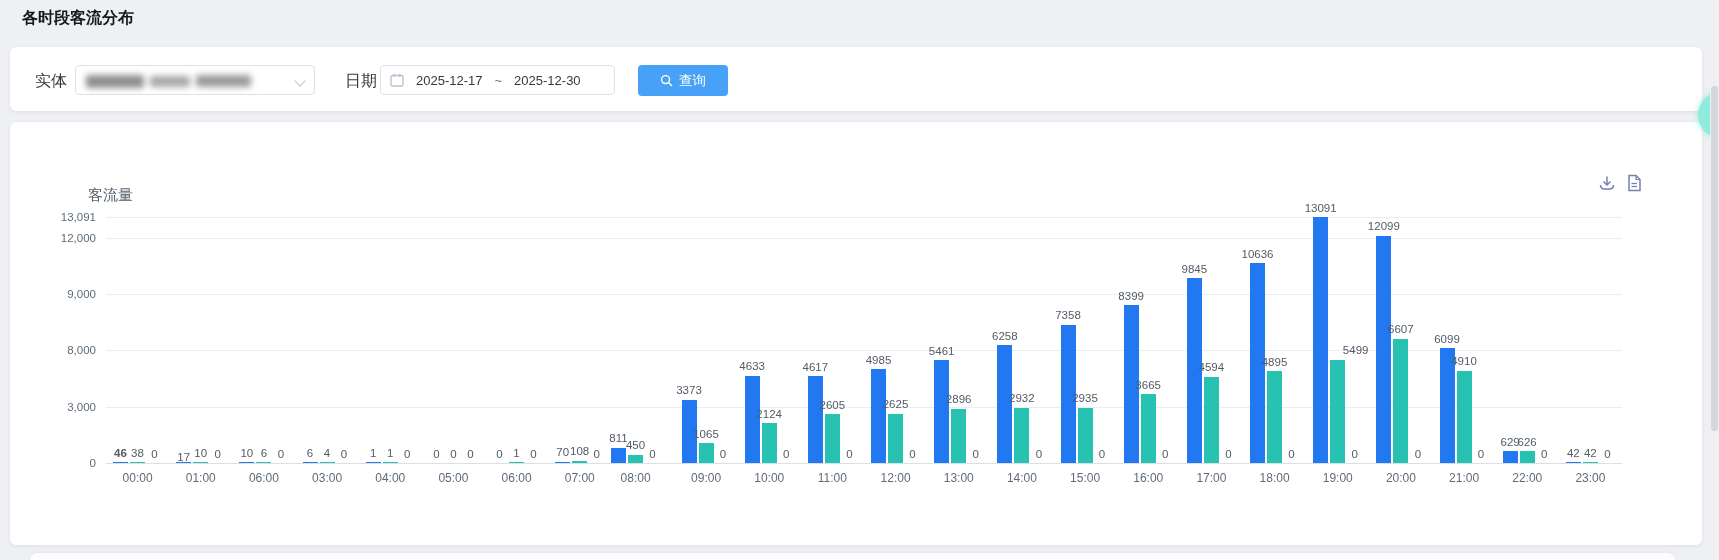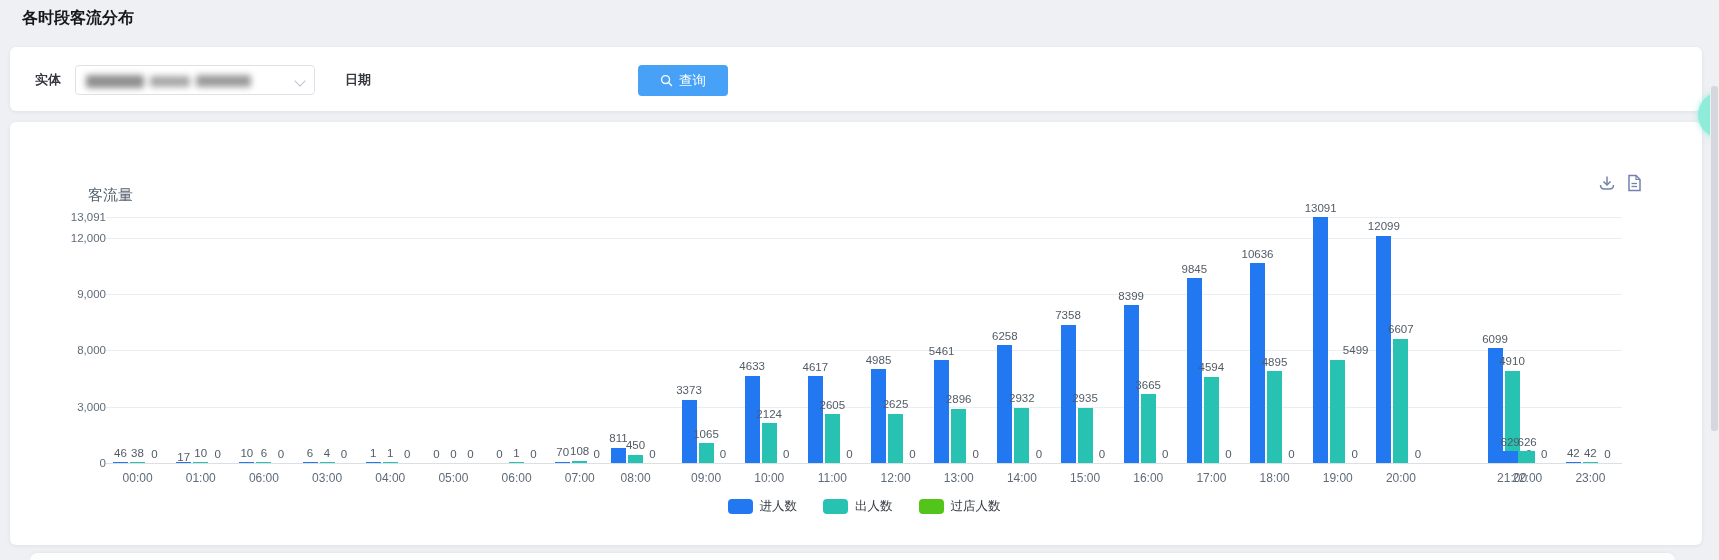--- a/index.html
+++ b/index.html
@@ -8,21 +8,21 @@
   .page { position:relative; width:1719px; height:560px; }
 
   .page-title { position:absolute; left:22px; top:8px; font-size:16px; font-weight:700; color:#17181a; }
 
   .card { position:absolute; left:10px; width:1692px; background:#ffffff; border-radius:6px;
     box-shadow:0 1px 4px rgba(31,35,41,.07); }
   .filter-card { top:47px; height:64px; }
   .chart-card  { top:122px; height:423px; }
 
   
-  .filter-label { position:absolute; top:24px; font-size:13px; color:#35393f;font-weight:bold; }
+  .filter-label { position:absolute; top:24px; font-size:16px; color:#35393f; }
   .lbl-entity { left:25px; }
   .lbl-date   { left:335px; }
   .select-box { position:absolute; left:65px; top:18px; width:240px; height:30px;
     border:1px solid #dee2e8; border-radius:4px; background:#fff; }
   .redacted-blobs { position:absolute; left:10px; top:7px; height:16px; width:170px;
     display:flex; gap:6px; align-items:center; filter:blur(3px); }
   .redacted-blobs span { display:block; height:11px; background:#a8a8a8; border-radius:2px; }
   .redacted-blobs span:nth-child(1){width:58px; height:13px; background:#8f8f8f;}
   .redacted-blobs span:nth-child(2){width:40px;}
   .redacted-blobs span:nth-child(3){width:55px; height:12px; background:#9b9b9b;}
@@ -45,21 +45,21 @@
   .icon-report   { left:1615px; }
 
   .axis-title { position:absolute; left:78px; top:64px; font-size:15px; color:#55606d; }
   .watermark { position:absolute; left:96px; top:134px; width:1516px; text-align:center;
     font-size:21px; color:#d8d8d8; letter-spacing:2px; user-select:none; }
 
   .plot { position:absolute; left:96px; top:95px; width:1516px; height:246px; }
   .gridline { position:absolute; left:0; width:100%; height:0; border-top:1px solid #eaedf1; }
   .gridline.baseline { border-top:1px solid #dcdfe4; }
   .y-tick { position:absolute; left:-10px; transform:translate(-100%,-50%); font-size:11.5px;
-    color:#5f6b7a; white-space:nowrap;margin-left:10px; }
+    color:#5f6b7a; white-space:nowrap; }
   .bar-group { position:absolute; bottom:0; height:100%; }
   .bar { position:absolute; bottom:0; width:15px; }
   .bar-label { position:absolute; transform:translateX(-50%); font-size:11.5px; color:#525b66;
     white-space:nowrap; line-height:1; }
   .x-label { position:absolute; top:254px; width:100%; text-align:center; font-size:12px; color:#5f6b7a; }
 
   .legend { position:absolute; left:96px; top:376px; width:1516px; display:flex;
     justify-content:center; align-items:center; gap:26px; }
   .legend-item { display:flex; align-items:center; gap:7px; cursor:pointer; }
   .legend-swatch { width:25px; height:15px; border-radius:4px; }
@@ -88,20 +88,30 @@
       <div class="redacted-blobs">
           <span></span>
           <span></span>
           <span></span>
         </div>
       <i class="chevron"></i>
     </div>
 
     <span class="filter-label lbl-date">日期</span>
 
+    <div class="date-box">
+      <svg class="cal-icon" viewBox="0 0 14 14">
+        <rect x="1" y="2.5" width="12" height="10.5" rx="1.5" fill="none" stroke="#b9c0cc" stroke-width="1.3"></rect>
+        <line x1="4.2" y1="0.8" x2="4.2" y2="4" stroke="#b9c0cc" stroke-width="1.3"></line>
+        <line x1="9.8" y1="0.8" x2="9.8" y2="4" stroke="#b9c0cc" stroke-width="1.3"></line>
+      </svg>
+      <span class="date-val date-start">2025-12-17</span>
+      <span class="date-sep">~</span>
+      <span class="date-val">2025-12-30</span>
+    </div>
 
     <button class="query-btn">
       <svg width="13" height="13" viewBox="0 0 14 14">
         <circle cx="6" cy="6" r="4.3" fill="none" stroke="#ffffff" stroke-width="1.5"></circle>
         <line x1="9.4" y1="9.4" x2="12.4" y2="12.4" stroke="#ffffff" stroke-width="1.5" stroke-linecap="round"></line>
       </svg>
       <span>查询</span>
     </button>
   </div>
 
@@ -129,21 +139,21 @@
         <div class="gridline" style="top: 133.251px;"></div>
         <div class="y-tick" style="top: 133.251px;">8,000</div>
         <div class="gridline" style="top: 76.8762px;"></div>
         <div class="y-tick" style="top: 76.8762px;">9,000</div>
         <div class="gridline" style="top: 20.5016px;"></div>
         <div class="y-tick" style="top: 20.5016px;">12,000</div>
         <div class="gridline" style="top: 0px;"></div>
         <div class="y-tick" style="top: 0px;">13,091</div>
         <div class="bar-group" style="left: 0px; width: 63.1667px;">
           <div class="bar" style="left: 7px; height: 1px; background: rgb(34, 120, 240);"></div>
-          <div class="bar-label" style="left: 14.5px; bottom: 4px;">46</div>
+          <div class="bar-label" style="left: 14.5px; bottom: 4px; font-weight: bold;">46</div>
           <div class="bar" style="left: 24px; height: 1px; background: rgb(39, 194, 178);"></div>
           <div class="bar-label" style="left: 31.5px; bottom: 4px;">38</div>
           <div class="bar-label" style="left: 48.5px; bottom: 3px;">0</div>
           <div class="x-label">00:00</div>
         </div>
         <div class="bar-group" style="left: 63.1667px; width: 63.1667px;">
           <div class="bar" style="left: 7px; height: 1px; background: rgb(34, 120, 240);"></div>
           <div class="bar-label" style="left: 14.5px; bottom: 0;">17</div>
           <div class="bar" style="left: 24px; height: 1px; background: rgb(39, 194, 178);"></div>
           <div class="bar-label" style="left: 31.5px; bottom: 4px;">10</div>
@@ -292,21 +302,21 @@
           <div class="x-label">19:00</div>
         </div>
         <div class="bar-group" style="left: 1263.33px; width: 63.1667px;">
           <div class="bar" style="left: 7px; height: 227.359px; background: rgb(34, 120, 240);"></div>
           <div class="bar-label" style="left: 14.5px; bottom: 230.359px;">12099</div>
           <div class="bar" style="left: 24px; height: 124.156px; background: rgb(39, 194, 178);"></div>
           <div class="bar-label" style="left: 31.5px; bottom: 127.156px;">6607</div>
           <div class="bar-label" style="left: 48.5px; bottom: 3px;">0</div>
           <div class="x-label">20:00</div>
         </div>
-        <div class="bar-group" style="left: 1326.5px; width: 63.1667px; margin-left: 48px;">
+        <div class="bar-group" style="left: 1326.5px; width: 63.1667px;">
           <div class="bar" style="left: 7px; height: 114.61px; background: rgb(34, 120, 240);"></div>
           <div class="bar-label" style="left: 14.5px; bottom: 117.61px;">6099</div>
           <div class="bar" style="left: 24px; height: 92.2664px; background: rgb(39, 194, 178);"></div>
           <div class="bar-label" style="left: 31.5px; bottom: 95.2664px;">4910</div>
           <div class="bar-label" style="left: 48.5px; bottom: 3px;">0</div>
           <div class="x-label">21:00</div>
         </div>
         <div class="bar-group" style="left: 1389.67px; width: 63.1667px;">
           <div class="bar" style="left: 7px; height: 11.8199px; background: rgb(34, 120, 240);"></div>
           <div class="bar-label" style="left: 14.5px; bottom: 14.8199px;">629</div>
@@ -317,33 +327,19 @@
         </div>
         <div class="bar-group" style="left: 1452.83px; width: 63.1667px;">
           <div class="bar" style="left: 7px; height: 1px; background: rgb(34, 120, 240);"></div>
           <div class="bar-label" style="left: 14.5px; bottom: 4px;">42</div>
           <div class="bar" style="left: 24px; height: 1px; background: rgb(39, 194, 178);"></div>
           <div class="bar-label" style="left: 31.5px; bottom: 4px;">42</div>
           <div class="bar-label" style="left: 48.5px; bottom: 3px;">0</div>
           <div class="x-label">23:00</div>
         </div>
       </div>
-    <div class="legend">
-        <div class="legend-item">
-          <span class="legend-swatch" style="background: rgb(34, 120, 240);"></span>
-          <span class="legend-text">进人数</span>
-        </div>
-        <div class="legend-item">
-          <span class="legend-swatch" style="background: rgb(39, 194, 178);"></span>
-          <span class="legend-text">出人数</span>
-        </div>
-        <div class="legend-item">
-          <span class="legend-swatch" style="background: rgb(82, 196, 26);"></span>
-          <span class="legend-text">过店人数</span>
-        </div>
-      </div>
   </div>
 
   <div class="float-btn"></div>
   <div class="scroll-track"></div>
   <div class="scroll-thumb"></div>
   <div class="next-card"></div>
 </div>
 
 </body></html>

